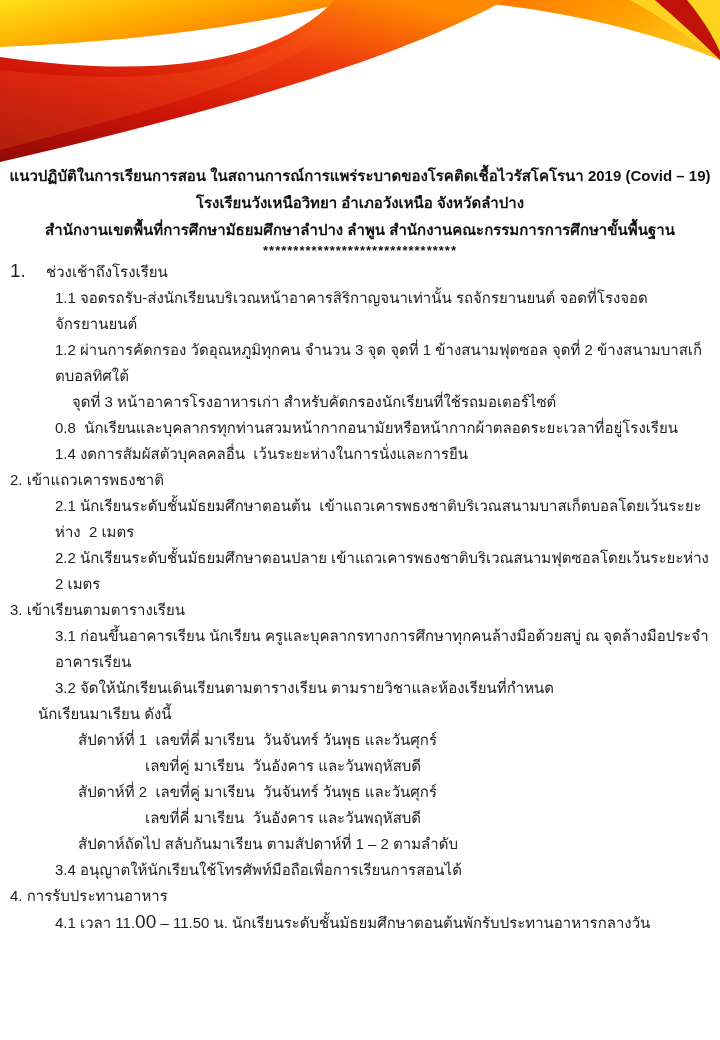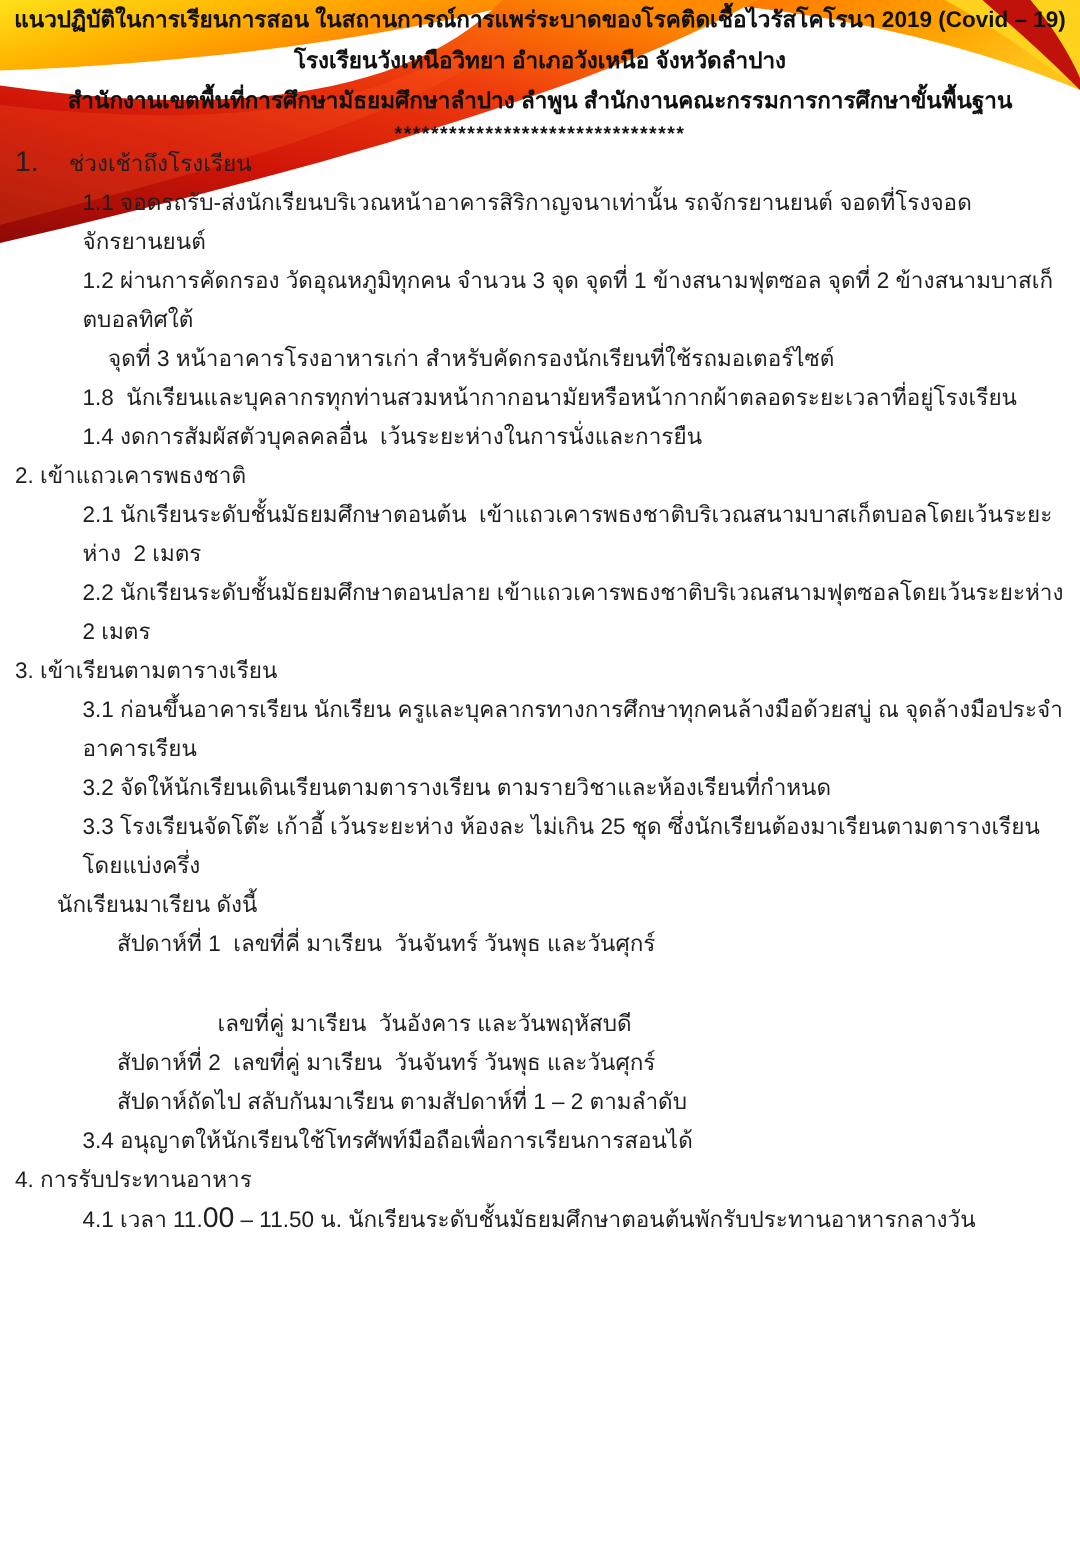--- a/index.html
+++ b/index.html
@@ -9,35 +9,35 @@
     font-family: "Liberation Sans", "DejaVu Sans", sans-serif;
     color: #1f1f1f;
     overflow: hidden;
   }
   .page { position: relative; width: 720px; height: 1040px; overflow: hidden; }
 
   
   .art { position: absolute; top: 0; left: 0; width: 720px; height: 165px; }
 
   
-  .content { position: relative; }
+  .content { position: relative; padding-top: 162px; }
 
   .titleblock { text-align: center; font-weight: bold; color: #111; }
   .titleblock .tline { font-size: 15px; line-height: 27px; margin: 0; }
   .stars { font-size: 13px; line-height: 15px; letter-spacing: 1px; margin: 0; font-weight: bold; }
 
   .bodyblock { padding: 0 8px 0 10px; font-size: 15px; }
   .ln { margin: 0; line-height: 26px; white-space: pre-wrap; }
 
   .sec { padding-left: 0; }
   .item { padding-left: 45px; }      
   .item-cont { padding-left: 62px; } 
   .cont-left { padding-left: 28px; } 
   .week { padding-left: 68px; }      
-  .week-sub { padding-left: 135px; margin-top: 27px; } 
+  .week-sub { padding-left: 135px; } 
 
   .s1num {
     display: inline-block; width: 36px;
     font-size: 19px; line-height: 26px;
   }
   .bignum { font-size: 19px; text-align: right; }
 </style>
 </head>
 <body>
 
@@ -86,35 +86,35 @@
       <p class="tline">สำนักงานเขตพื้นที่การศึกษามัธยมศึกษาลำปาง  ลำพูน สำนักงานคณะกรรมการการศึกษาขั้นพื้นฐาน</p>
       <p class="stars">********************************</p>
     </div>
 
     <div class="bodyblock">
 
       <p class="ln sec"><span class="s1num">1.</span><span>ช่วงเช้าถึงโรงเรียน</span></p>
       <p class="ln item">1.1 จอดรถรับ-ส่งนักเรียนบริเวณหน้าอาคารสิริกาญจนาเท่านั้น รถจักรยานยนต์ จอดที่โรงจอดจักรยานยนต์</p>
       <p class="ln item">1.2 ผ่านการคัดกรอง วัดอุณหภูมิทุกคน จำนวน 3 จุด จุดที่ 1 ข้างสนามฟุตซอล จุดที่ 2 ข้างสนามบาสเก็ตบอลทิศใต้</p>
       <p class="ln item-cont">จุดที่ 3 หน้าอาคารโรงอาหารเก่า สำหรับคัดกรองนักเรียนที่ใช้รถมอเตอร์ไซต์</p>
-      <p class="ln item">1.8  นักเรียนและบุคลากรทุกท่านสวมหน้ากากอนามัยหรือหน้ากากผ้าตลอดระยะเวลาที่อยู่โรงเรียน</p>
+      <p class="ln item">0.8  นักเรียนและบุคลากรทุกท่านสวมหน้ากากอนามัยหรือหน้ากากผ้าตลอดระยะเวลาที่อยู่โรงเรียน</p>
       <p class="ln item">1.4 งดการสัมผัสตัวบุคลคลอื่น  เว้นระยะห่างในการนั่งและการยืน</p>
 
       <p class="ln sec">2. เข้าแถวเคารพธงชาติ</p>
       <p class="ln item">2.1 นักเรียนระดับชั้นมัธยมศึกษาตอนต้น  เข้าแถวเคารพธงชาติบริเวณสนามบาสเก็ตบอลโดยเว้นระยะห่าง  2 เมตร</p>
       <p class="ln item">2.2 นักเรียนระดับชั้นมัธยมศึกษาตอนปลาย เข้าแถวเคารพธงชาติบริเวณสนามฟุตซอลโดยเว้นระยะห่าง 2 เมตร</p>
 
       <p class="ln sec">3. เข้าเรียนตามตารางเรียน</p>
       <p class="ln item">3.1 ก่อนขึ้นอาคารเรียน นักเรียน ครูและบุคลากรทางการศึกษาทุกคนล้างมือด้วยสบู่ ณ จุดล้างมือประจำอาคารเรียน</p>
       <p class="ln item">3.2 จัดให้นักเรียนเดินเรียนตามตารางเรียน ตามรายวิชาและห้องเรียนที่กำหนด</p>
-      <p class="ln item">3.3 โรงเรียนจัดโต๊ะ เก้าอี้ เว้นระยะห่าง ห้องละ ไม่เกิน 25 ชุด ซึ่งนักเรียนต้องมาเรียนตามตารางเรียน โดยแบ่งครึ่ง</p>
       <p class="ln cont-left">นักเรียนมาเรียน ดังนี้</p>
       <p class="ln week">สัปดาห์ที่ 1  เลขที่คี่ มาเรียน  วันจันทร์ วันพุธ และวันศุกร์</p>
       <p class="ln week-sub">เลขที่คู่ มาเรียน  วันอังคาร และวันพฤหัสบดี</p>
       <p class="ln week">สัปดาห์ที่ 2  เลขที่คู่ มาเรียน  วันจันทร์ วันพุธ และวันศุกร์</p>
+      <p class="ln week-sub">เลขที่คี่ มาเรียน  วันอังคาร และวันพฤหัสบดี</p>
       <p class="ln week">สัปดาห์ถัดไป สลับกันมาเรียน ตามสัปดาห์ที่ 1 – 2 ตามลำดับ</p>
       <p class="ln item">3.4 อนุญาตให้นักเรียนใช้โทรศัพท์มือถือเพื่อการเรียนการสอนได้</p>
 
       <p class="ln sec">4. การรับประทานอาหาร</p>
       <p class="ln item"><span>4.1 เวลา 11.</span><span class="bignum">00</span><span> – 11.50 น. นักเรียนระดับชั้นมัธยมศึกษาตอนต้นพักรับประทานอาหารกลางวัน</span></p>
 
     </div>
   </div>
 </div>
 

